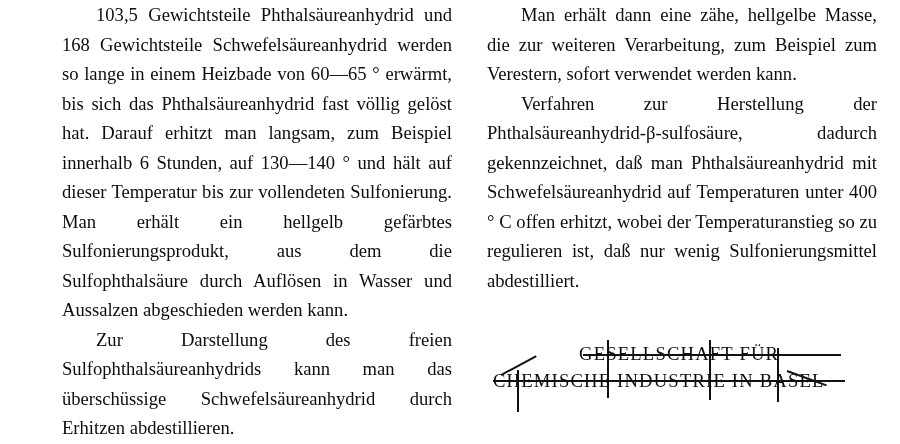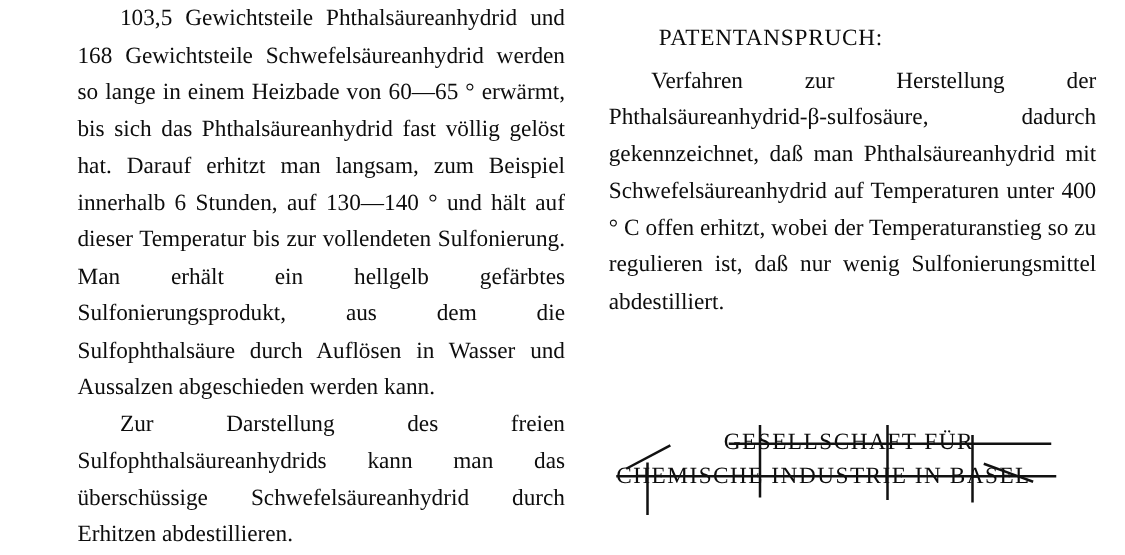--- a/index.html
+++ b/index.html
@@ -98,22 +98,22 @@
 <div class="page">
 
   <div class="col col-left">
 
     <p class="para indent">103,5 Gewichtsteile Phthalsäureanhydrid und 168 Gewichtsteile Schwefelsäureanhydrid werden so lange in einem Heizbade von 60—65 ° erwärmt, bis sich das Phthalsäureanhydrid fast völlig gelöst hat. Darauf erhitzt man langsam, zum Beispiel innerhalb 6 Stunden, auf 130—140 ° und hält auf dieser Temperatur bis zur vollendeten Sulfonierung. Man erhält ein hellgelb gefärbtes Sulfonierungsprodukt, aus dem die Sulfophthalsäure durch Auflösen in Wasser und Aussalzen abgeschieden werden kann.</p>
 
     <p class="para indent">Zur Darstellung des freien Sulfophthalsäureanhydrids kann man das überschüssige Schwefelsäureanhydrid durch Erhitzen abdestillieren.</p>
   </div>
 
   <div class="col col-right">
+    <p class="para indent">Man erhält dann eine zähe, hellgelbe Masse, die zur weiteren Verarbeitung, zum Beispiel zum Verestern, sofort verwendet werden kann.</p>
 
-    <div class="section-title">PATENTANSPRUCH:</div>
 
     <p class="para indent">Verfahren zur Herstellung der Phthalsäureanhydrid-β-sulfosäure, dadurch gekennzeichnet, daß man Phthalsäureanhydrid mit Schwefelsäureanhydrid auf Temperaturen unter 400 ° C offen erhitzt, wobei der Temperaturanstieg so zu regulieren ist, daß nur wenig Sulfonierungsmittel abdestilliert.</p>
   </div>
 
   <div class="sig-block">
     <div class="sig-line sig-line-1">GESELLSCHAFT FÜR</div>
     <div class="sig-line sig-line-2">CHEMISCHE INDUSTRIE IN BASEL</div>
 
     <div class="strike-h" style="left:96px; top:14px; width:258px;"></div>
     <div class="strike-h" style="left:6px; top:40px; width:352px;"></div>

